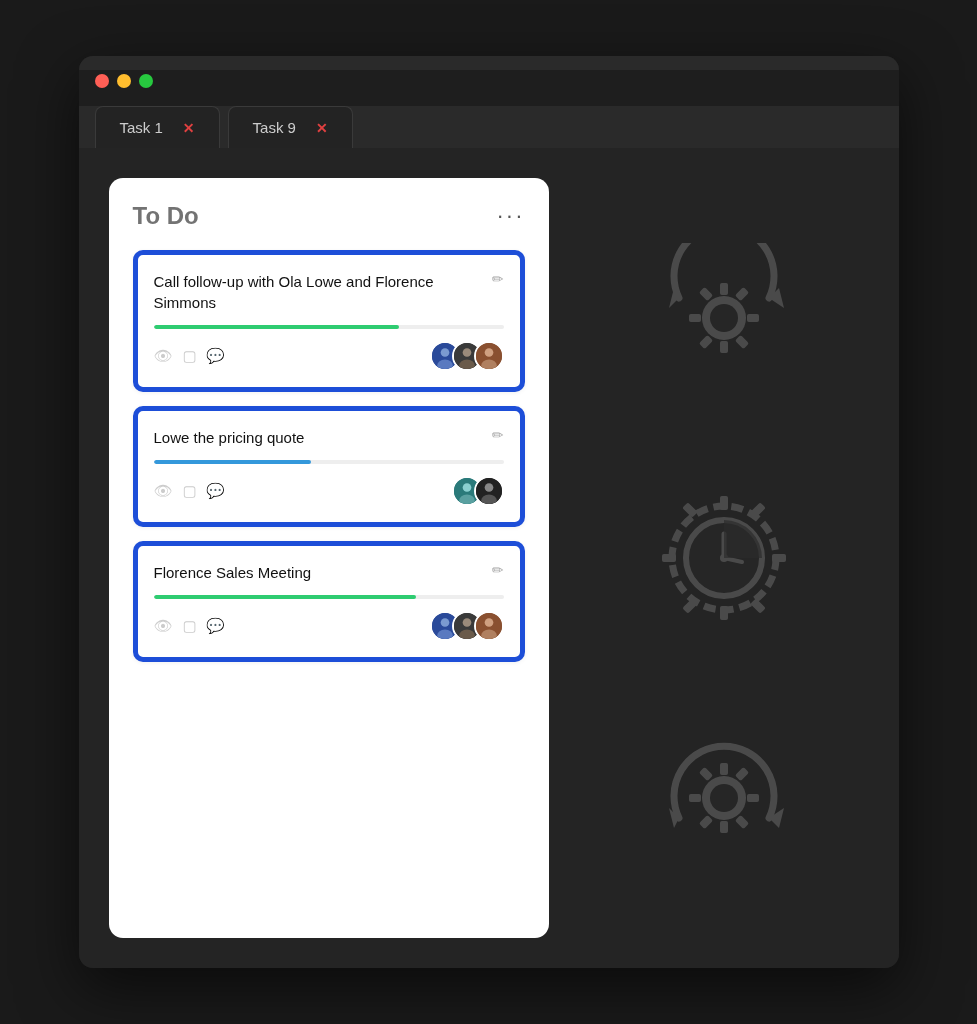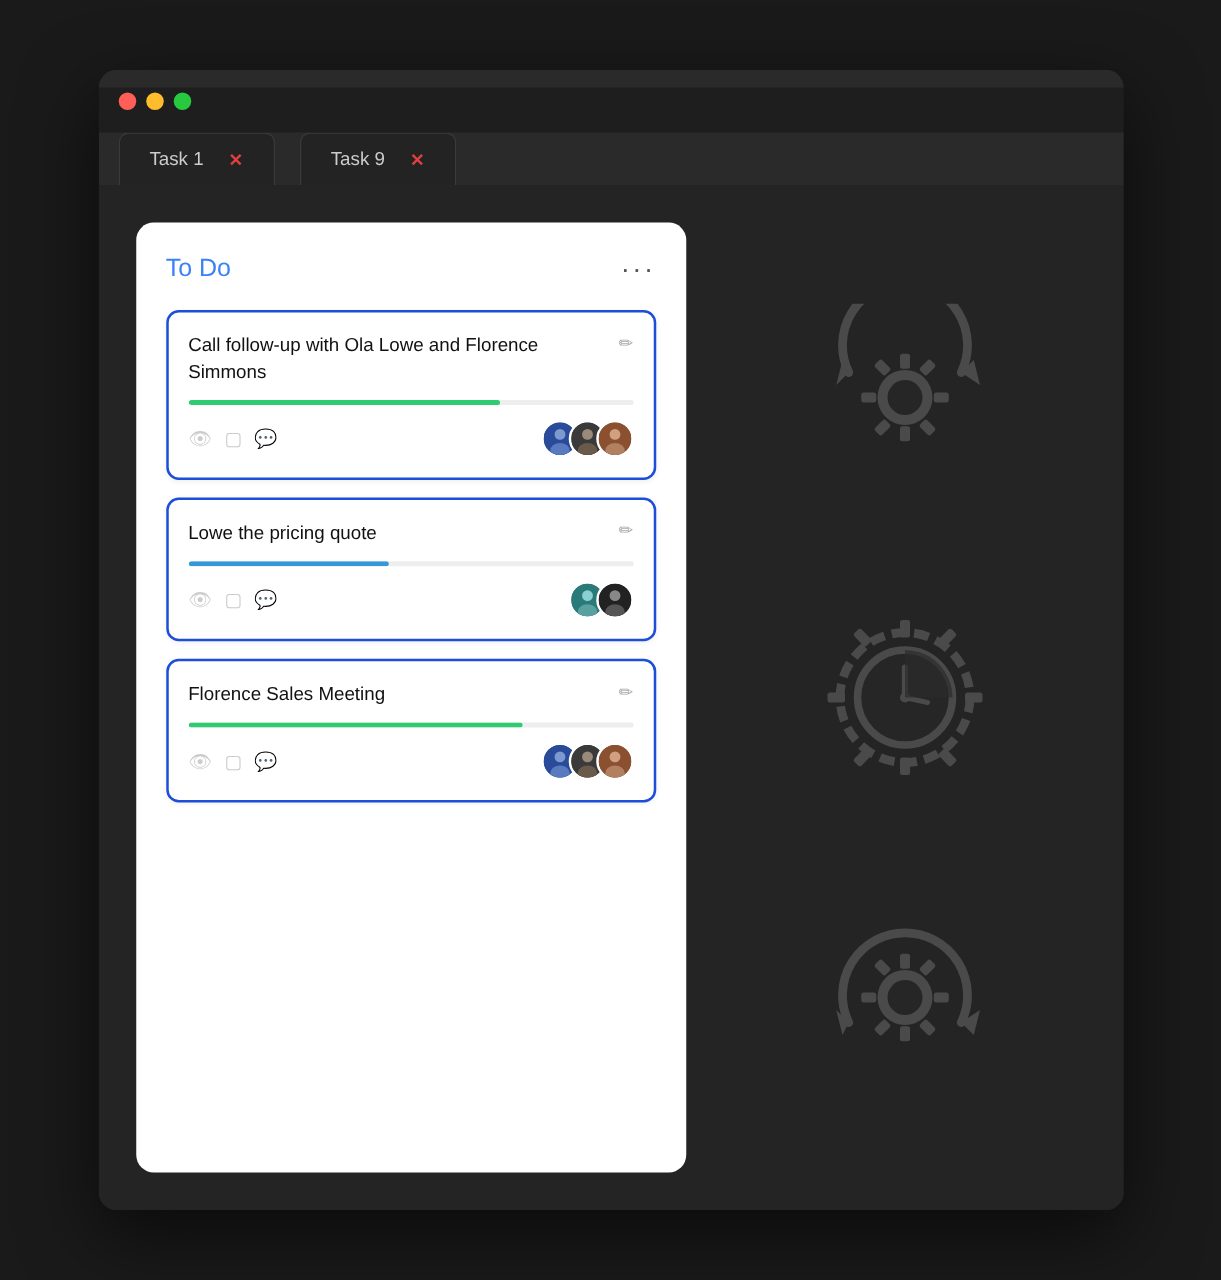--- a/index.html
+++ b/index.html
@@ -64,21 +64,21 @@
       gap: 20px;
       padding: 12px 24px;
       background: #232323;
       border-top-left-radius: 8px;
       border-top-right-radius: 8px;
       color: #ccc;
       font-size: 15px;
       cursor: pointer;
       border: 1px solid #3a3a3a;
       border-bottom: none;
-      margin-right: 20px;
+      margin-right: 8px;
     }
 
     .tab .close-x {
       color: #e04040;
       font-size: 14px;
       font-weight: bold;
       cursor: pointer;
     }
 
     .content-area {
@@ -98,35 +98,35 @@
     }
 
     .todo-header {
       display: flex;
       justify-content: space-between;
       align-items: center;
       margin-bottom: 20px;
     }
 
     .todo-title {
-      font-size: 20px;
-      font-weight: 400;
-      color: #3b82f6;
+      font-size: 24px;
+      font-weight: 700;
+      color: #737373;
     }
 
     .todo-menu {
       font-size: 22px;
       color: #555;
       cursor: pointer;
       letter-spacing: 2px;
     }
 
     .task-card {
       background: #fff;
-      border: 2px solid #1d4ed8;
+      border: 5px solid #1d4ed8;
       border-radius: 10px;
       padding: 16px;
       margin-bottom: 14px;
       box-shadow: 0 1px 4px rgba(0,0,0,0.06);
     }
 
     .task-card-header {
       display: flex;
       justify-content: space-between;
       align-items: flex-start;

